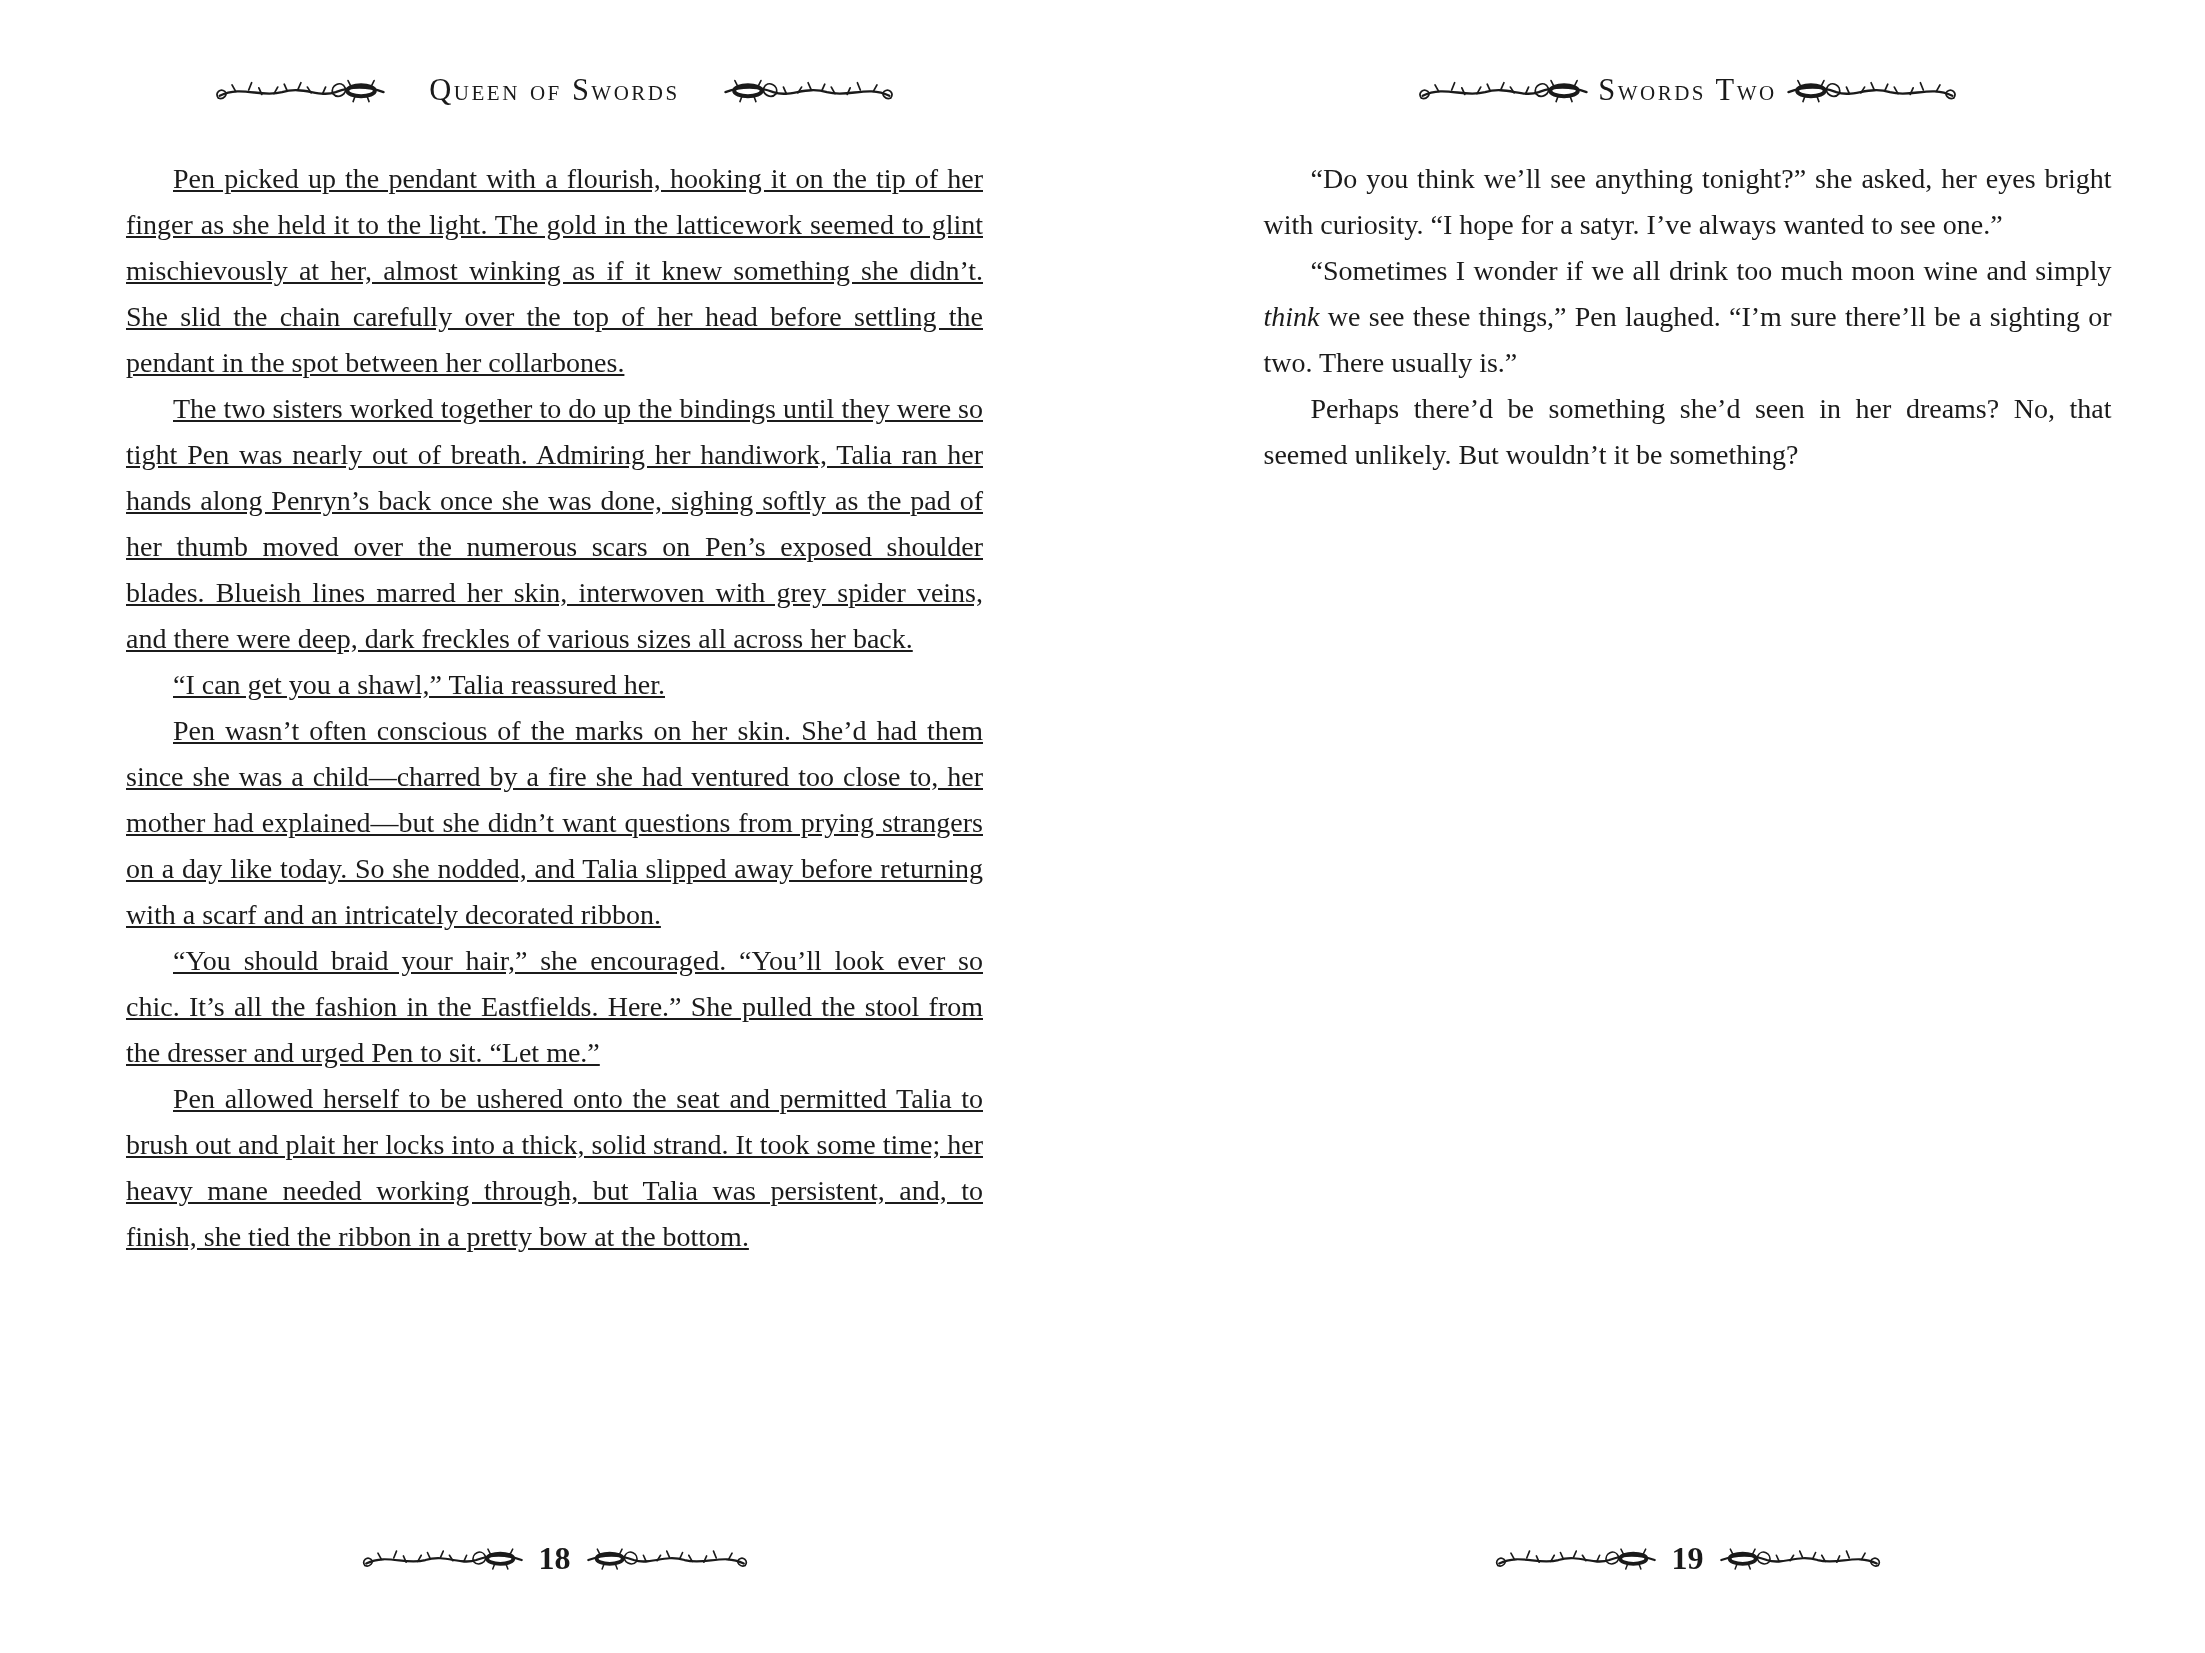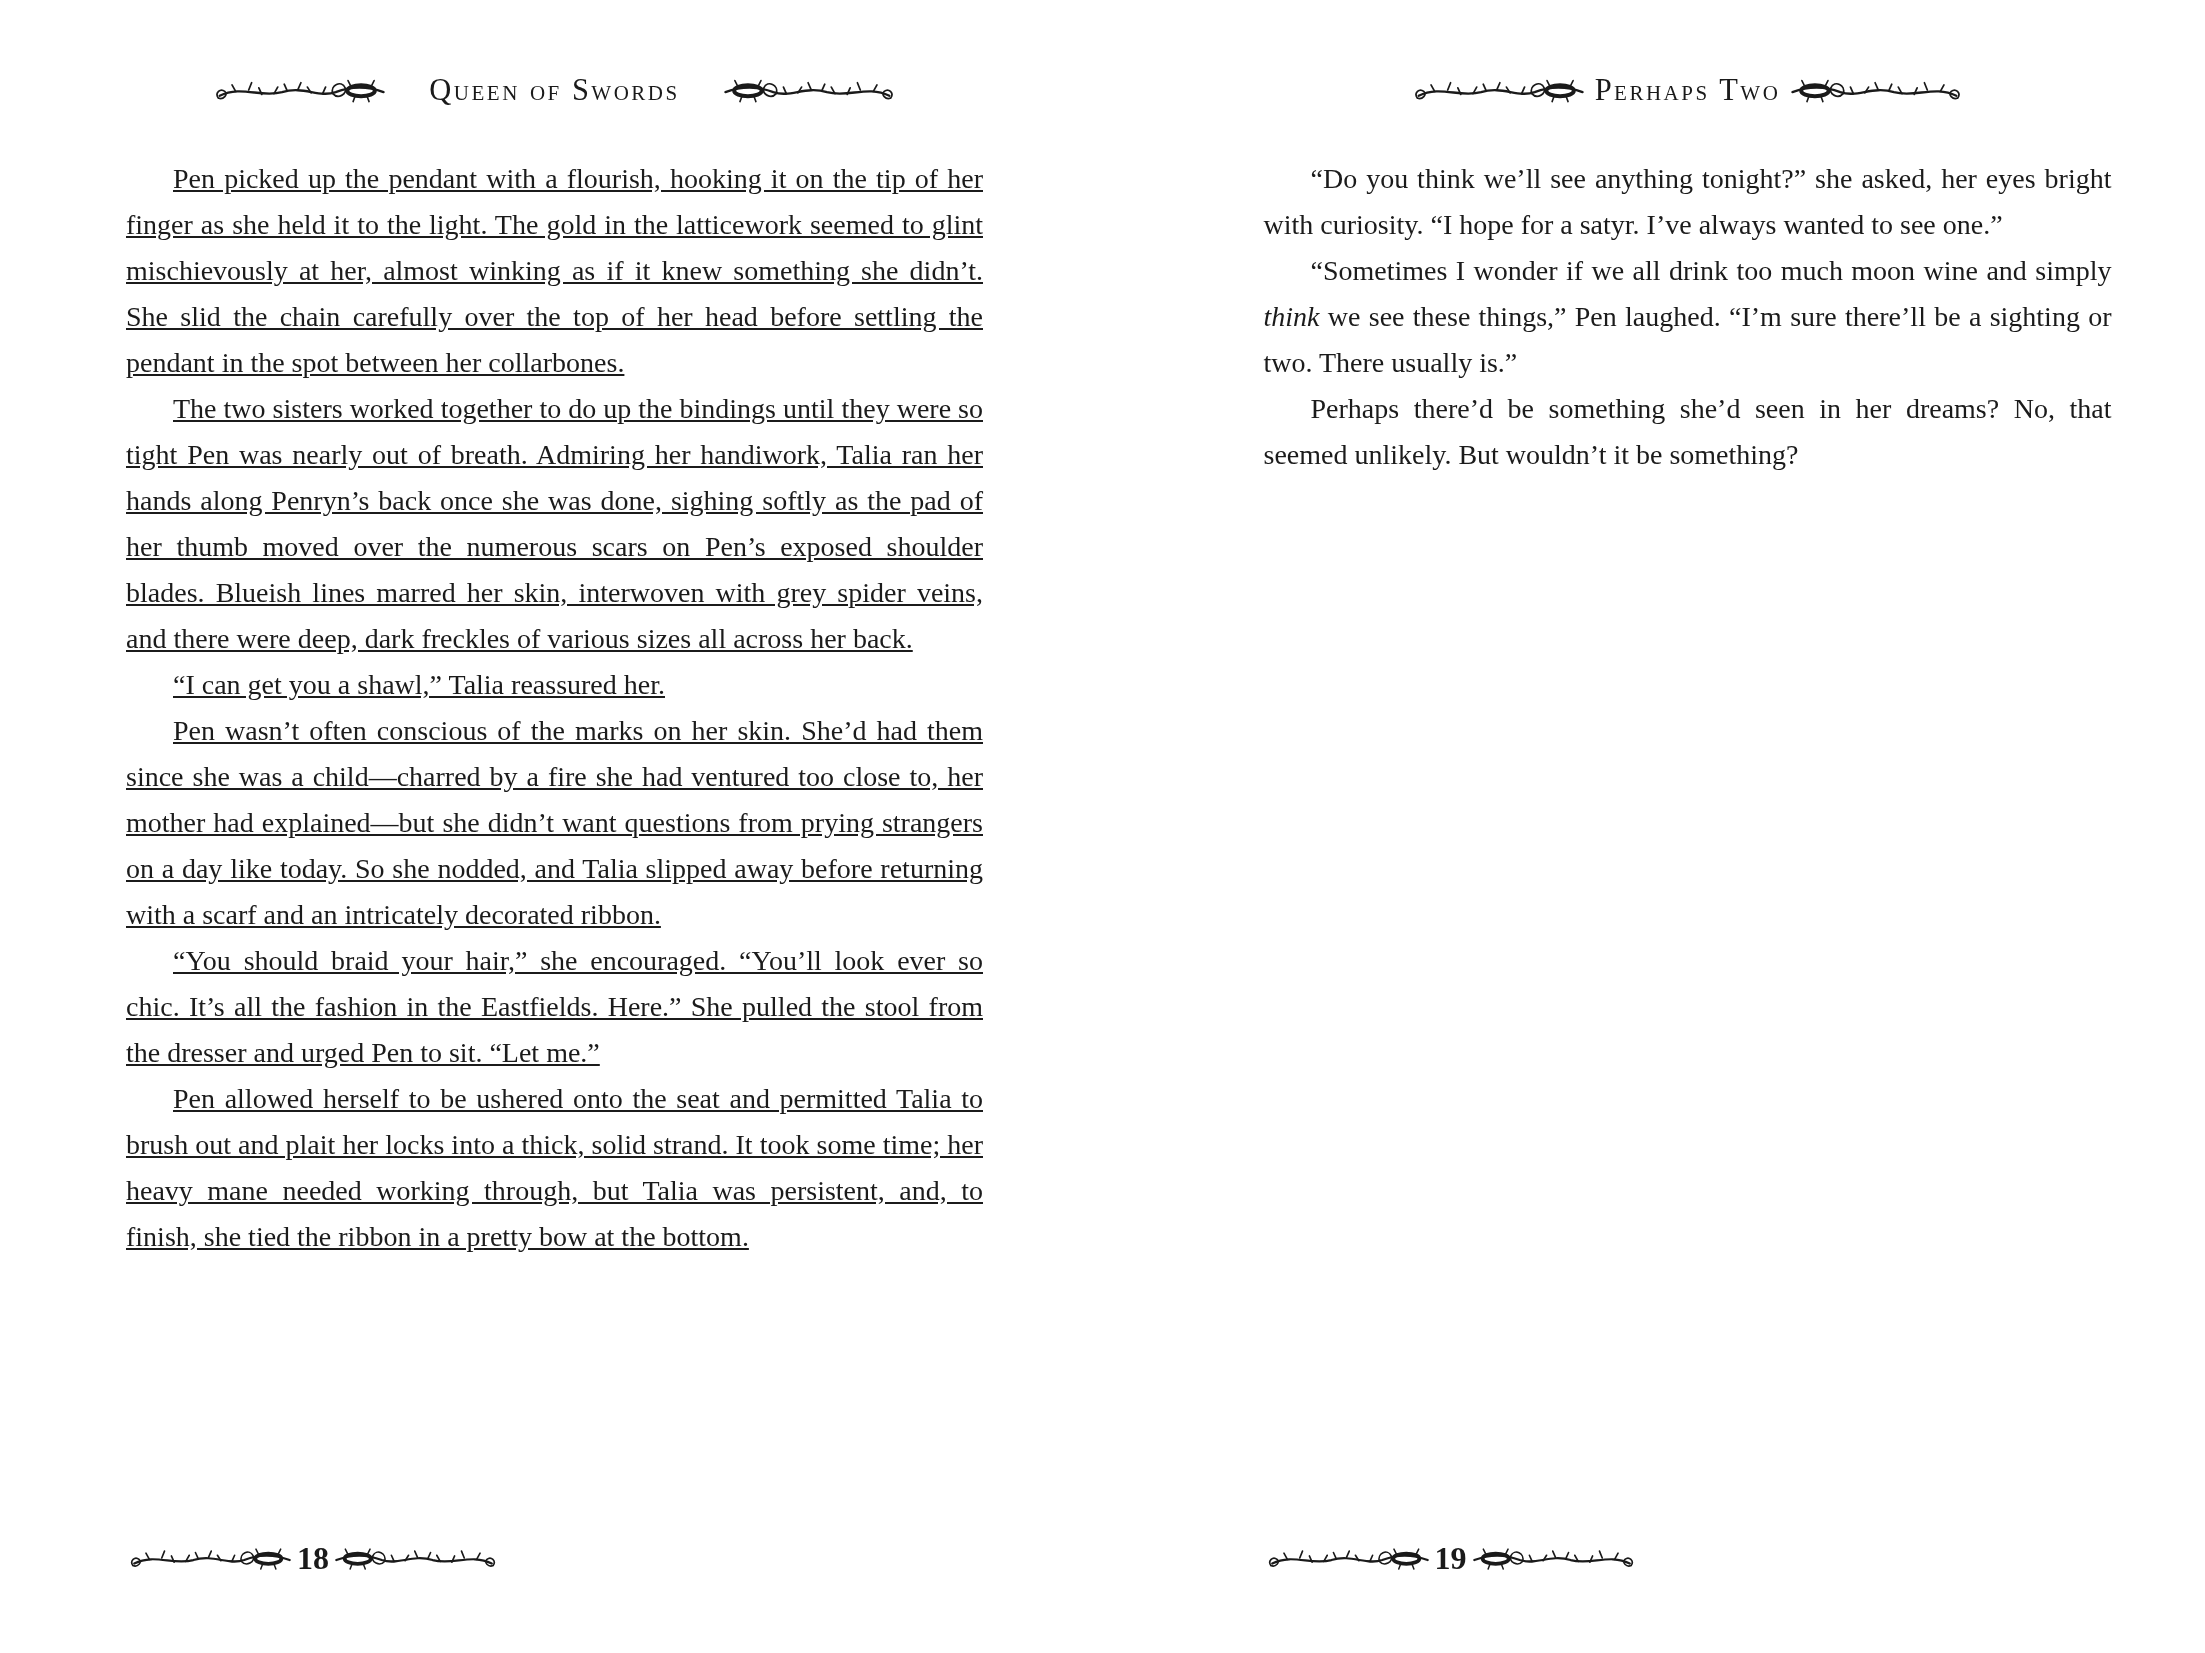--- a/index.html
+++ b/index.html
@@ -40,22 +40,22 @@
     color: #1b1b1b;
   }
   .page.left  .text-block { left: 126px; width: 857px; text-decoration: underline; }
   .page.right .text-block { left: 161px; width: 848px; }
   .book-para { margin: 0; text-indent: 47px; }
   .book-para em { }
 
   
   .page-footer {
     position: absolute; top: 1537px;
-    display: flex; align-items: center; justify-content: flex-start;
-    gap: 6px;
+    display: flex; align-items: center; justify-content: center;
+    gap: 16px;
   }
   .page.left  .page-footer { left: 126px; width: 857px; }
   .page.right .page-footer { left: 161px; width: 848px; }
   .page-number {
     font-size: 32px;
     font-weight: 700;
     color: #1a1a1a;
     line-height: 41px;
   }
 
@@ -117,21 +117,21 @@
           <use href="#flourish"></use>
         </svg>
     </footer>
   </section>
 
   <section class="page right">
     <header class="running-head">
       <svg class="orn" viewBox="0 0 240 60">
           <use href="#flourish"></use>
         </svg>
-      <span class="head-title">Perhaps Two</span>
+      <span class="head-title">Swords Two</span>
       <svg class="orn mirror" viewBox="0 0 240 60">
           <use href="#flourish"></use>
         </svg>
     </header>
 
     <div class="text-block">
         <p class="book-para"><span>“Do you think we’ll see anything tonight?” she asked, her eyes bright with curiosity. “I hope for a satyr. I’ve always wanted to see one.”</span></p>
         <p class="book-para"><span>“Sometimes I wonder if we all drink too much moon wine and simply </span><em>think</em><span> we see these things,” Pen laughed. “I’m sure there’ll be a sighting or two. There usually is.”</span></p>
         <p class="book-para"><span>Perhaps there’d be something she’d seen in her dreams? No, that seemed unlikely. But wouldn’t it be something?</span></p>
       </div>

